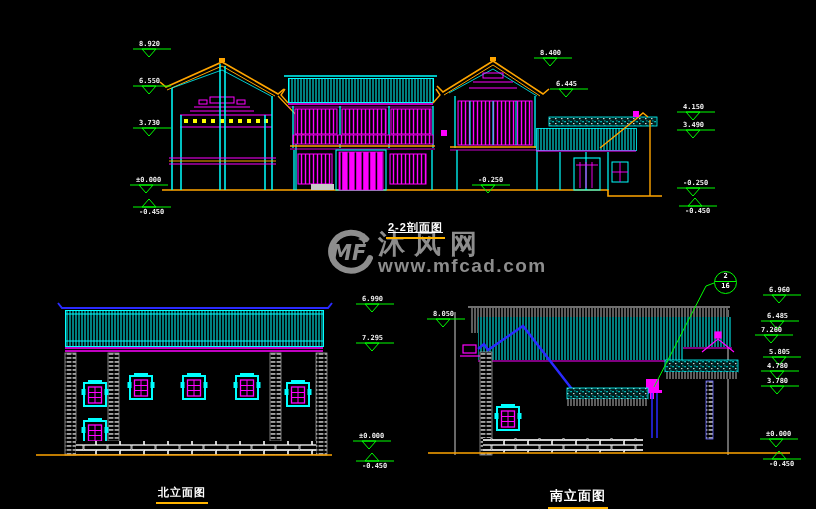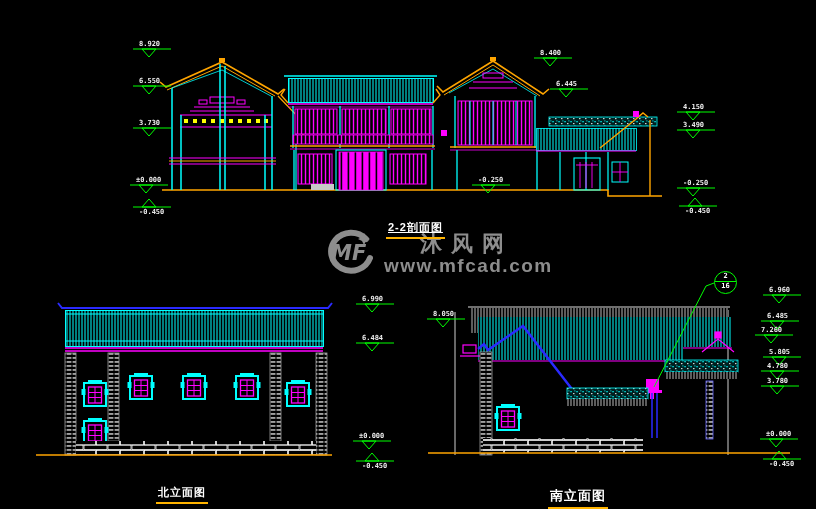--- a/index.html
+++ b/index.html
@@ -16,23 +16,23 @@
   .elev svg path{stroke:#00ff00;fill:none;stroke-width:1;}
 
   
   .dtitle{position:absolute;z-index:10;color:#fff;font-weight:700;
           border-bottom:2px solid #ffb400;padding:0 2px 2px 2px;letter-spacing:1px;white-space:nowrap;}
   .t-section{left:386px;top:220px;font-size:11px;text-decoration:underline;}
   .t-north{left:156px;top:485px;font-size:11px;}
   .t-south{left:548px;top:487px;font-size:13px;}
 
   
-  .watermark{position:absolute;left:322px;top:229px;z-index:4;display:flex;align-items:flex-start;gap:10px;}
+  .watermark{position:absolute;left:322px;top:229px;z-index:4;display:flex;align-items:flex-start;gap:4px;}
   .wm-texts{display:flex;flex-direction:column;}
-  .wm-name{color:#8d8d8d;font-size:22px;font-weight:700;letter-spacing:9px;line-height:30px;margin-left:36px;}
+  .wm-name{color:#8d8d8d;font-size:27px;font-weight:700;letter-spacing:9px;line-height:30px;}
   .wm-url{color:#8d8d8d;font-size:19px;font-weight:700;letter-spacing:1.5px;line-height:15px;margin-top:-1px;}
 
   
   .callout{position:absolute;left:714px;top:271px;width:21px;height:21px;z-index:9;
            border:1.5px solid #00ff00;border-radius:50%;display:flex;flex-direction:column;
            align-items:stretch;text-align:center;color:#fff;background:#000;}
   .callout .c-top{font:700 7px "DejaVu Sans Mono",monospace;line-height:9px;border-bottom:1px solid #00ff00;}
   .callout .c-bot{font:700 7px "DejaVu Sans Mono",monospace;line-height:9px;}
 </style>
 </head>
@@ -349,21 +349,21 @@
   </div>
 
   <div class="elev" style="left:356px;top:295px">
     <span class="ev">6.990</span>
     <svg width="38" height="10">
         <path d="M0 1 H38"></path>
         <path d="M9 1 H23 L16 9 Z"></path>
       </svg>
   </div>
   <div class="elev" style="left:356px;top:334px">
-    <span class="ev">6.484</span>
+    <span class="ev">7.295</span>
     <svg width="38" height="10">
         <path d="M0 1 H38"></path>
         <path d="M9 1 H23 L16 9 Z"></path>
       </svg>
   </div>
   <div class="elev" style="left:353px;top:432px">
     <span class="ev">±0.000</span>
     <svg width="38" height="10">
         <path d="M0 1 H38"></path>
         <path d="M9 1 H23 L16 9 Z"></path>

